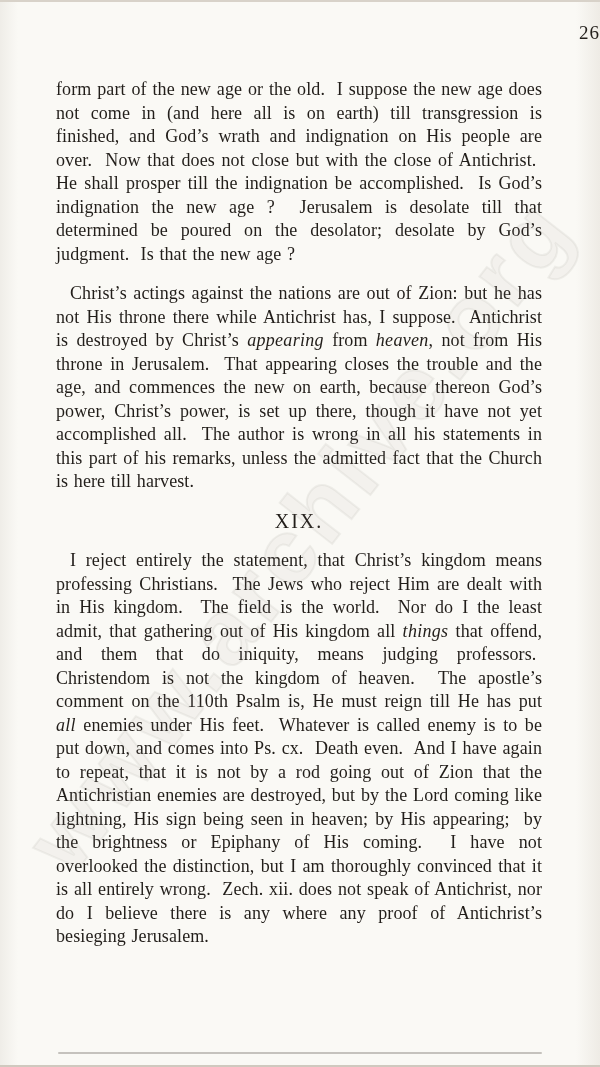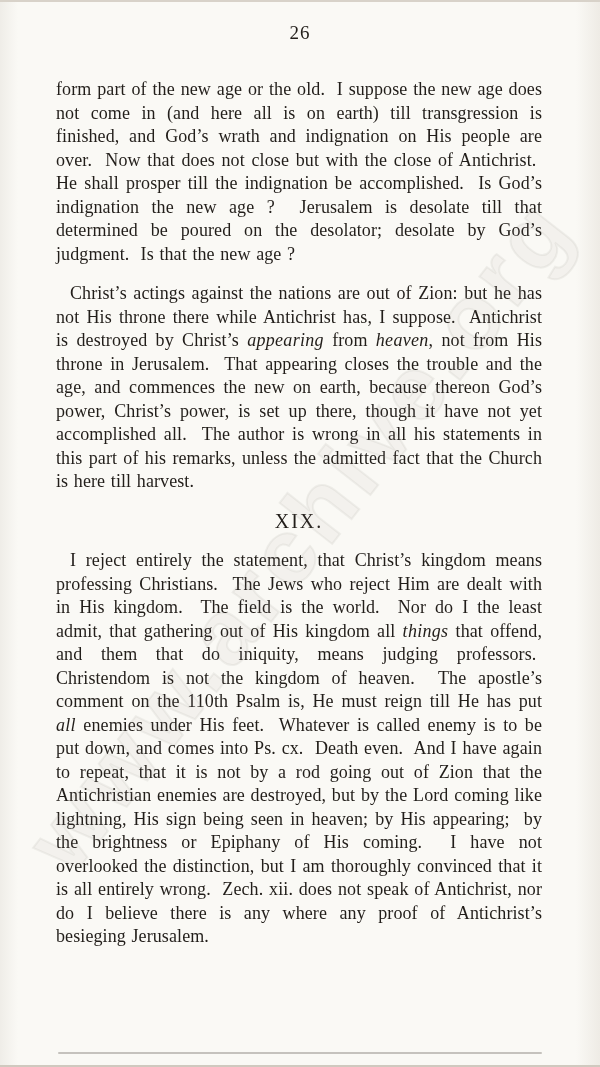--- a/index.html
+++ b/index.html
@@ -16,21 +16,21 @@
   }
   .page {
     position: relative;
     width: 600px;
     height: 1067px;
     box-sizing: border-box;
     border-top: 2px solid #d8d2c9;
     border-bottom: 2px solid #d0c9bf;
   }
   .page-number {
-    text-align: center;
+    text-align: right;
     font-size: 19px;
     letter-spacing: 1px;
     padding-top: 20px;
     height: 24px;
   }
   .body-text {
     padding: 16px 42px 0 40px;
     font-size: 18px;
     line-height: 23.5px;
     text-align: justify;

